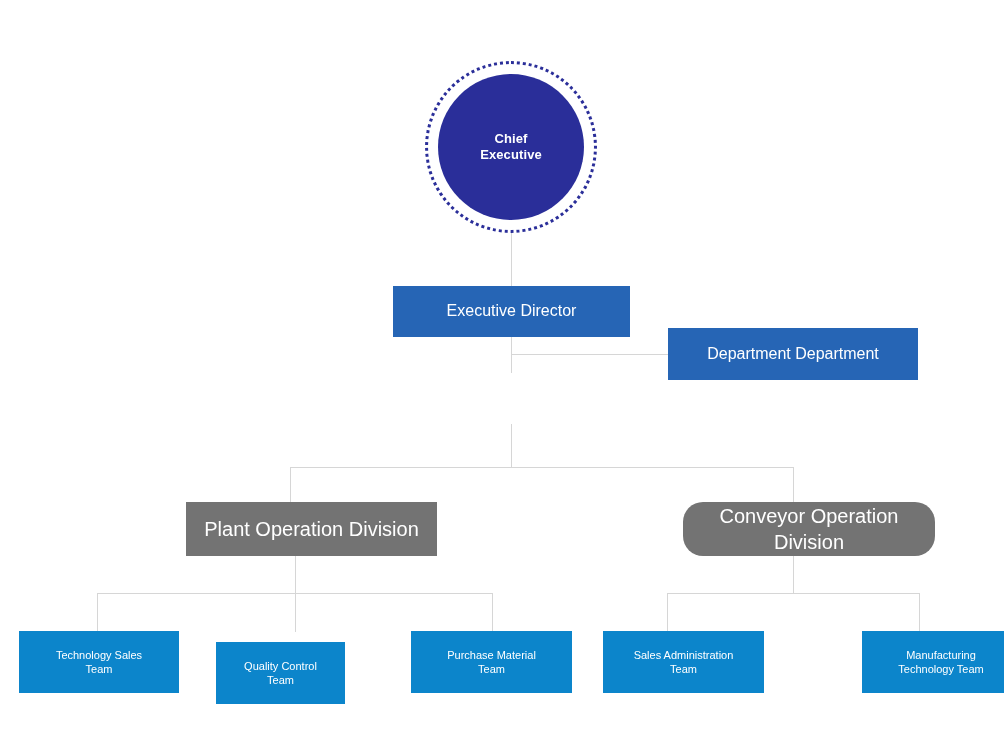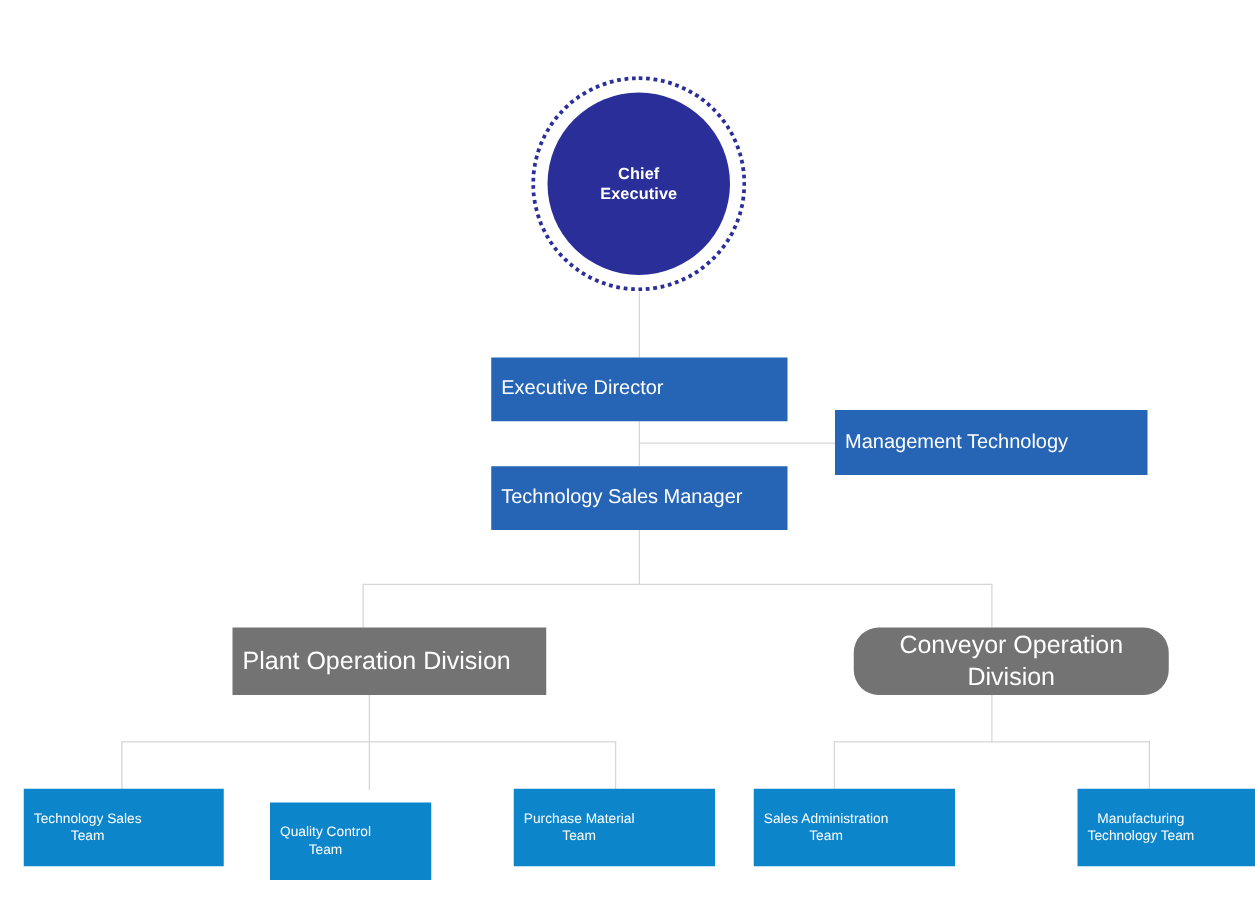--- a/index.html
+++ b/index.html
@@ -58,20 +58,21 @@
     line-height: 1.25;
     font-weight: bold;
     letter-spacing: .1px;
   }
 
   
   .node {
     position: absolute;
     display: flex;
     align-items: center;
+    justify-content: center;
     text-align: center;
     color: #ffffff;
     box-sizing: border-box;
     padding: 20px 8px;
     line-height: 1.3;
   }
   .node.lvl2 {
     background: #2665b5;
     font-size: 16px;
   }
@@ -120,26 +121,23 @@
         <span>Executive</span>
       </span>
     </div>
   </div>
 
   <div class="node lvl2" style="left:393px; top:286px; width:237px; height:51px;">
     <span>Executive Director</span>
   </div>
 
   <div class="node lvl2" style="left:668px; top:328px; width:250px; height:52px;">
-    <span>Management Technology</span>
+    <span>Department Department</span>
   </div>
 
-  <div class="node lvl2" style="left:393px; top:373px; width:237px; height:51px;">
-    <span>Technology Sales Manager</span>
-  </div>
 
   <div class="node division" style="left:170px; top:502px; width:251px; height:54px;">
     <span>Plant Operation Division</span>
   </div>
 
   <div class="node division" style="left:667px; top:502px; width:252px; height:54px;border-radius:20px;">
     <span>Conveyor Operation Division</span>
   </div>
 
   <div class="node team" style="left:19px; top:631px; width:160px; height:62px;">

